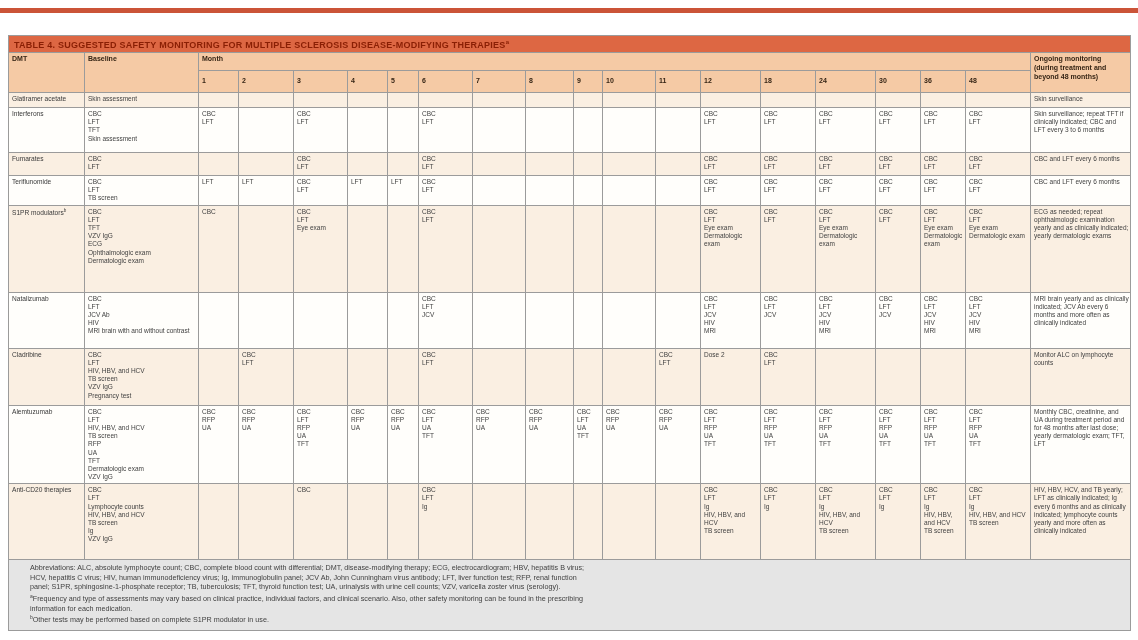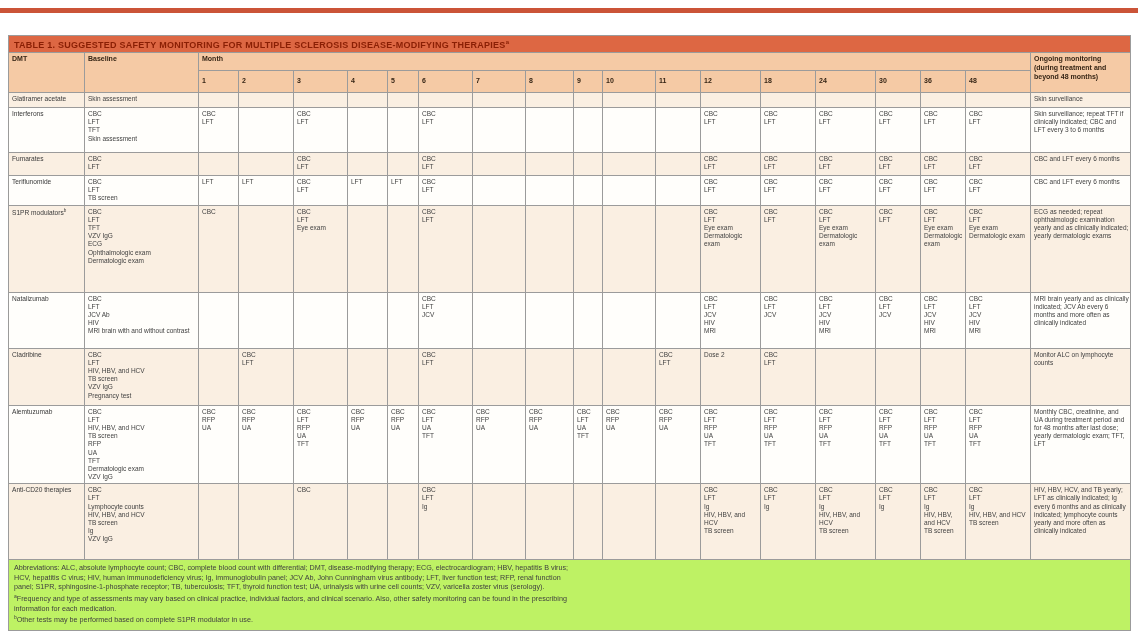--- a/index.html
+++ b/index.html
@@ -33,22 +33,22 @@
     font-size:6.5px; line-height:1.26; color:#3f3f3f;
     vertical-align:top; text-align:left;
     padding:2px 1px 2px 3px; white-space:pre-line; word-wrap:break-word;
   }
   tbody td.dmt-cell { font-size:6.6px; color:#3a3a3a; }
   tbody td.dmt-cell sup { font-size:4.5px; }
   tr.cream { background:var(--row-cream,#faefe2); }
   tr.white { background:var(--row-white,#fffefb); }
 
   tfoot td {
-    background:#bef264; font-size:7.2px; line-height:1.32; color:#3f3f3f;
-    padding:3px 6px 4px 5px; vertical-align:top;
+    background:#e5e5e5; font-size:7.2px; line-height:1.32; color:#3f3f3f;
+    padding:3px 6px 4px 21px; vertical-align:top;
   }
   .footnotes { max-width:566px; }
   .footnotes div { margin:0 0 1px 0; }
   .footnotes sup { font-size:5px; }
 </style>
 </head>
 <body style="--accent: #cb5438; --title-bg: #dd6743; --title-text: #8a1f04; --header-bg: #f5caa5; --row-cream: #faefe2; --row-white: #fffefb; --grid: #9b9b9b;">
 
 <div class="top-strip"></div>
 
@@ -71,21 +71,21 @@
         <col style="width: 60px;">
         <col style="width: 55px;">
         <col style="width: 60px;">
         <col style="width: 45px;">
         <col style="width: 45px;">
         <col style="width: 65px;">
         <col style="width: 100px;">
       </colgroup>
     <thead>
       <tr class="title-row">
-        <td colspan="20"><span>TABLE 1. SUGGESTED SAFETY MONITORING FOR MULTIPLE SCLEROSIS DISEASE-MODIFYING THERAPIES</span><sup>a</sup></td>
+        <td colspan="20"><span>TABLE 4. SUGGESTED SAFETY MONITORING FOR MULTIPLE SCLEROSIS DISEASE-MODIFYING THERAPIES</span><sup>a</sup></td>
       </tr>
       <tr class="group-row">
         <th rowspan="2">DMT</th>
         <th rowspan="2">Baseline</th>
         <th colspan="17">Month</th>
         <th rowspan="2">Ongoing monitoring (during treatment and beyond 48 months)</th>
       </tr>
       <tr class="nums-row" id="month-numbers-row">
           <th>1</th>
           <th>2</th>

